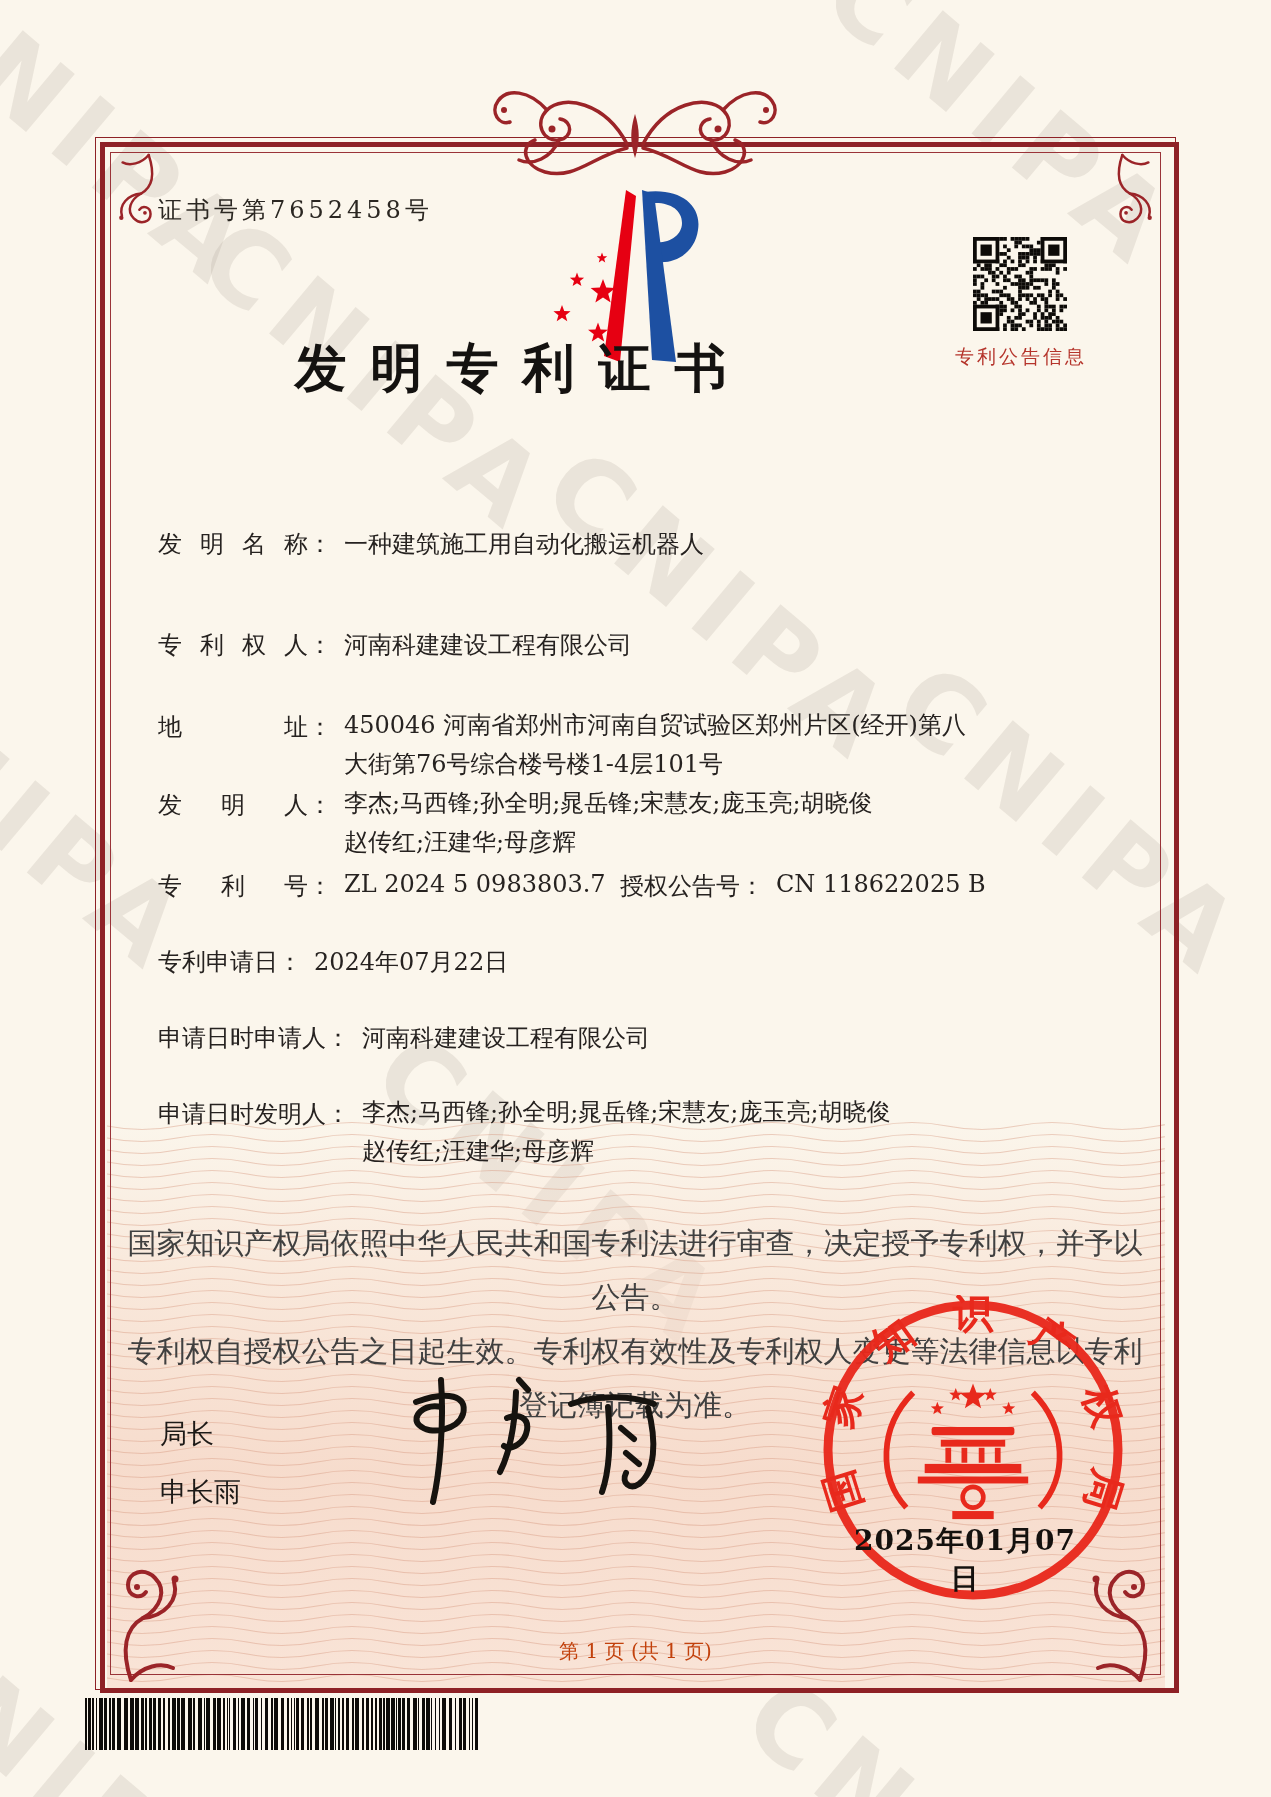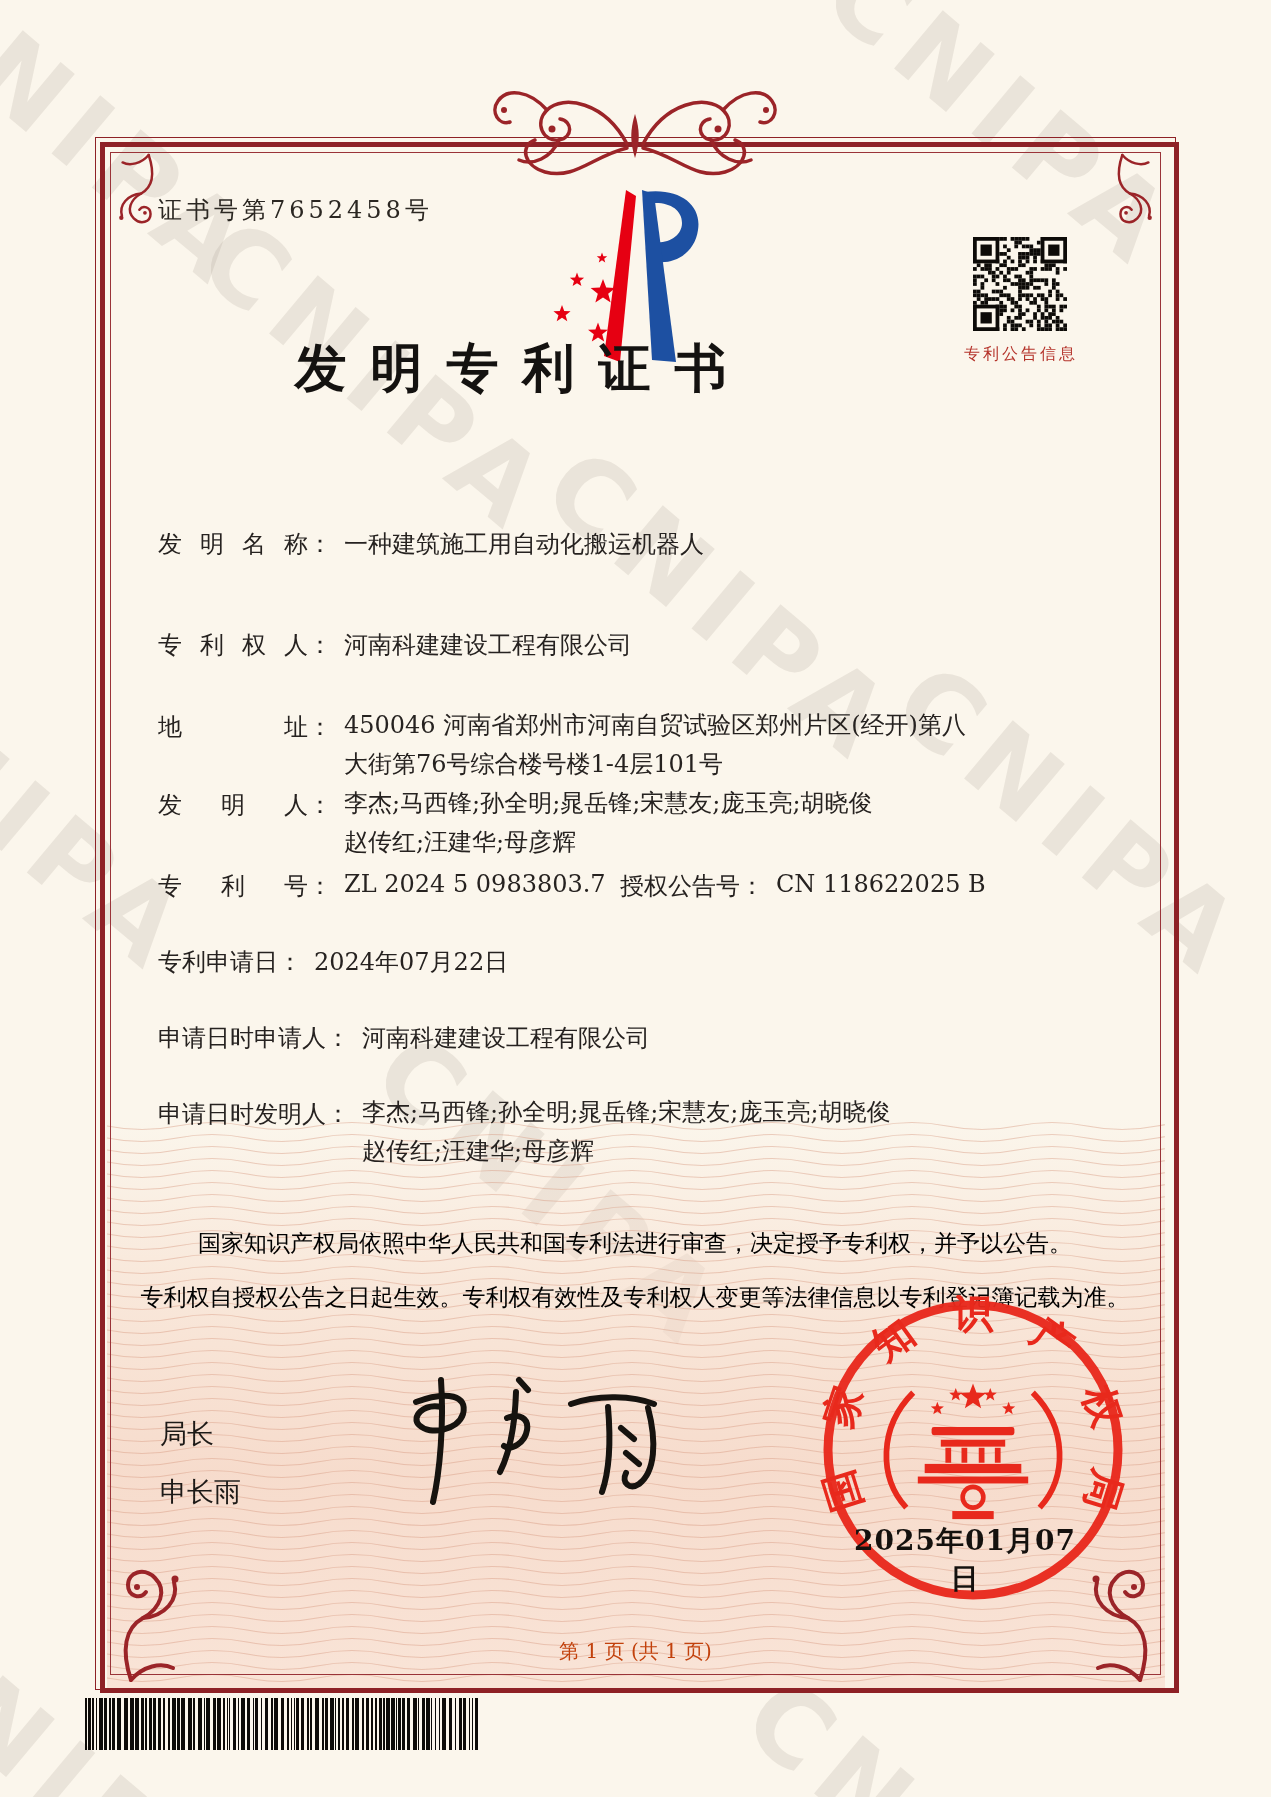--- a/index.html
+++ b/index.html
@@ -16,32 +16,32 @@
   .waves{position:absolute;left:107px;top:1118px;z-index:1;}
   
   .f1,.f2,.f3{position:absolute;z-index:2;pointer-events:none;}
   .f1{left:95px;top:137px;width:1079px;height:1551px;border:1px solid #8e2126;}
   .f2{left:100px;top:142px;width:1069px;height:1541px;border:5px solid #8e2126;}
   .f3{left:110px;top:152px;width:1049px;height:1521px;border:1px solid #9a3338;}
   .orn{position:absolute;z-index:3;pointer-events:none;}
   
   .certno{position:absolute;left:158px;top:194px;z-index:4;font-size:24px;letter-spacing:4px;color:#2b2722;}
   .qrcap{position:absolute;left:946px;top:344px;width:150px;z-index:4;text-align:center;
-      font-size:16px;letter-spacing:3px;color:#b5342b;}
+      font-size:19px;letter-spacing:3px;color:#b5342b;}
   .title{position:absolute;left:0;top:334px;width:1021px;z-index:4;text-align:center;
       font-size:52px;font-weight:700;letter-spacing:24px;padding-left:24px;box-sizing:border-box;color:#141210;}
   .row{position:absolute;left:158px;width:960px;z-index:4;font-size:24px;color:#262220;}
   .lbl{display:inline-block;width:150px;text-align:justify;text-align-last:justify;vertical-align:top;}
   .lbl-long{display:inline-block;vertical-align:top;}
   .colon{display:inline-block;vertical-align:top;}
   .val{display:inline-block;margin-left:12px;vertical-align:top;}
   .vblock{display:inline-block;margin-left:12px;vertical-align:top;line-height:39px;margin-top:-5px;}
   .rgt{position:absolute;left:462px;top:0;white-space:nowrap;}
   .legal{position:absolute;left:115px;top:1216px;width:1040px;z-index:4;text-align:center;
-      font-size:23px;line-height:54px;color:#000000;}
+      font-size:29px;line-height:54px;color:#404040;}
   .signer{position:absolute;left:160px;z-index:4;font-family:"DejaVu Sans","Liberation Sans",sans-serif;
       font-size:27px;color:#1d1a17;}
   .sealdate{position:absolute;left:840px;top:1522px;width:250px;z-index:5;text-align:center;
       font-size:28px;font-weight:600;letter-spacing:1px;color:#14110e;}
   .pgfoot{position:absolute;left:0;top:1638px;width:1271px;z-index:4;text-align:center;font-size:20px;color:#c2410c;}
   .abs{position:absolute;}
 </style>
 </head>
 <body>
 

